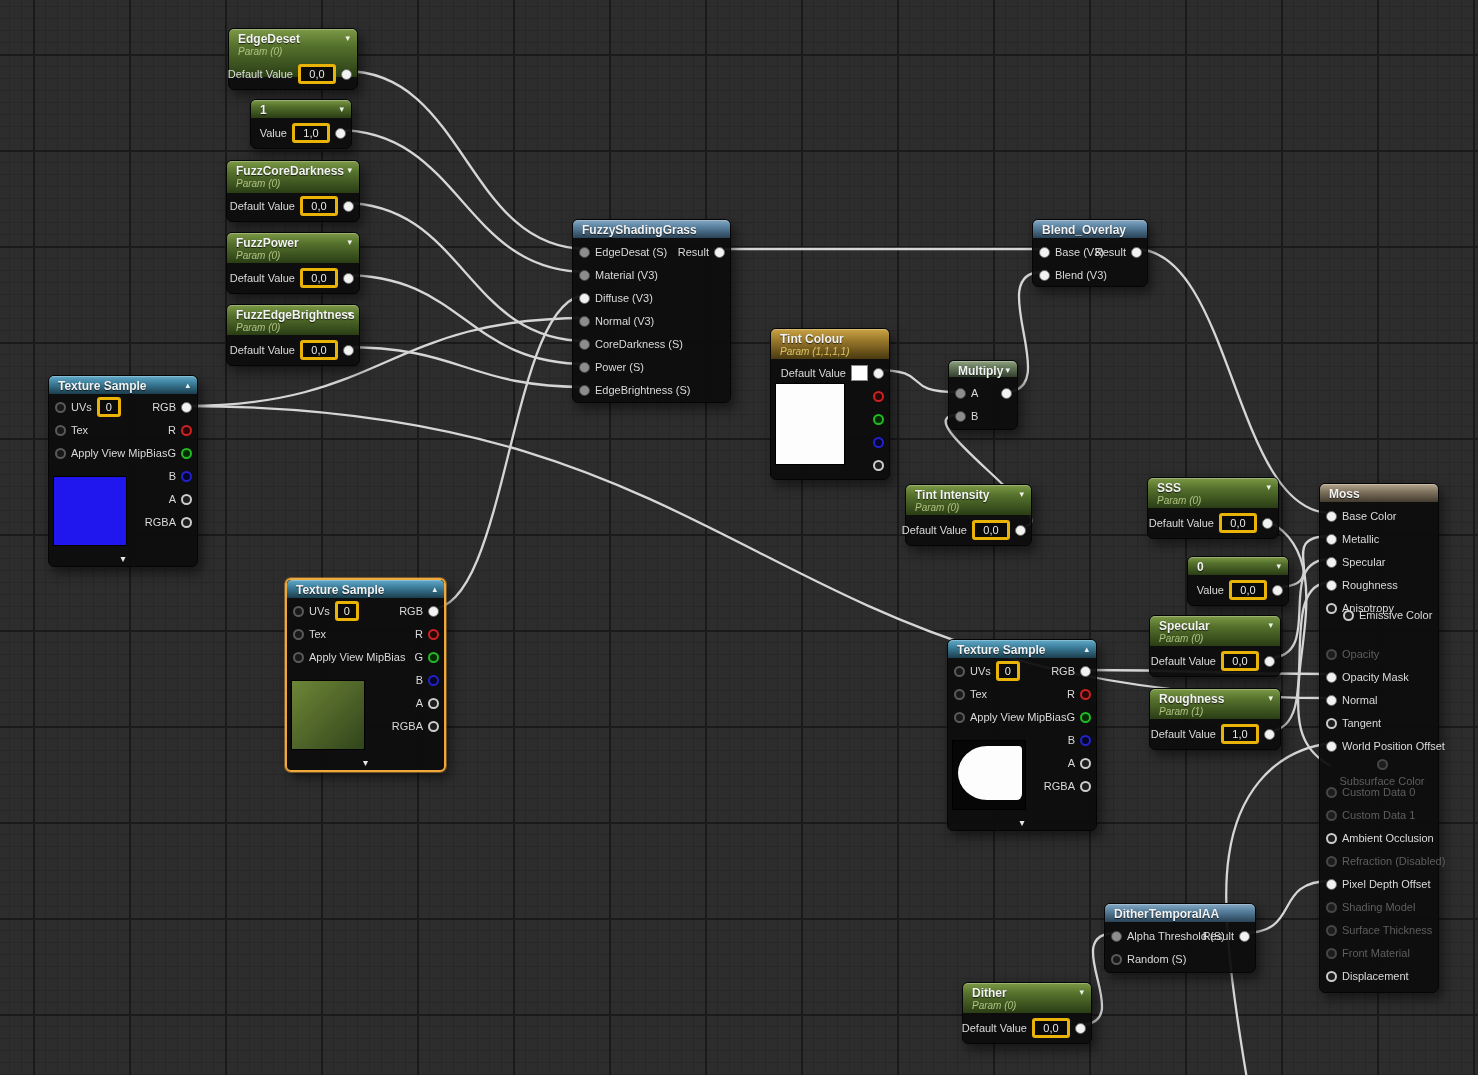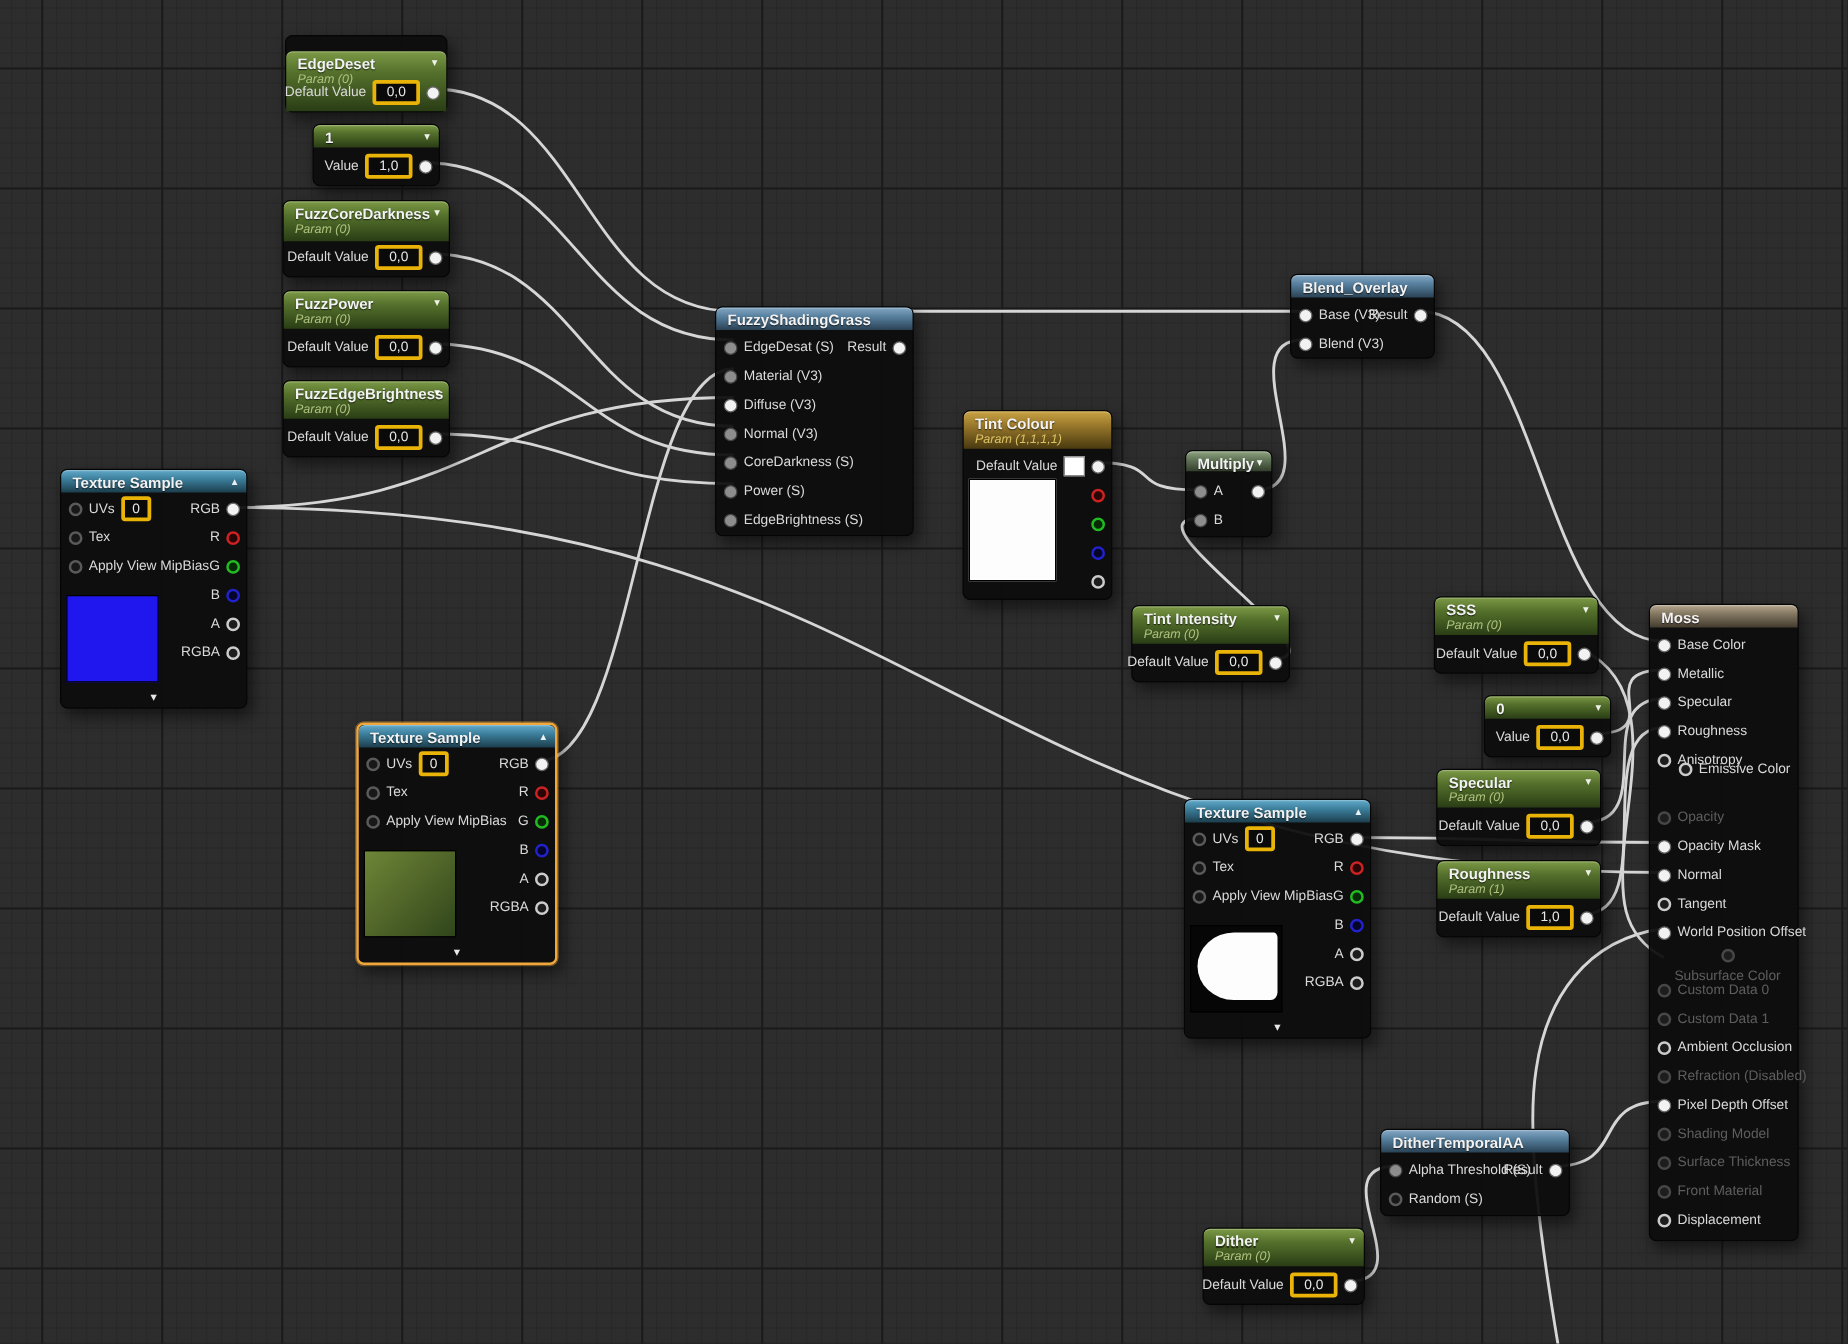--- a/index.html
+++ b/index.html
@@ -85,21 +85,21 @@
       <path d="M1266,520 C1322,546 1305,620 1300,668 C1295,718 1297,748 1331,766"></path>
       <path d="M1276,587 C1336,587 1271,536 1331,536"></path>
       <path d="M1268,658 C1328,658 1271,559 1331,559"></path>
       <path d="M1268,731 C1328,731 1271,582 1331,582"></path>
       <path d="M1084,670 C1207.5,670 1207.5,674 1331,674"></path>
       <path d="M1079,1025 C1139,1025 1056,933 1116,933"></path>
       <path d="M1243,933 C1303,933 1271,881 1331,881"></path>
       <path d="M1248,1085 C1231,985 1221,905 1229,855 C1237,800 1268,751 1331,743"></path>
     </svg>
     <div class="node" style="left: 228px; top: 28px; width: 128px; height: 60px;">
-      <div class="hdr hdr-param" style="height: 48px; margin-top: 12px;">
+      <div class="hdr hdr-param" style="height: 48px;">
         <span class="t">EdgeDeset</span>
         <span class="s">Param (0)</span>
         <span class="chev">▾</span>
       </div>
       <div class="row r" style="top: 35px;">
         <span class="lbl">Default Value</span>
         <span class="vbox">0,0</span>
         <span class="pin conn"></span>
       </div>
     </div>
@@ -188,21 +188,21 @@
         <span class="lbl">A</span>
         <span class="pin ring"></span>
       </div>
       <div class="row r" style="top: 136px;">
         <span class="lbl">RGBA</span>
         <span class="pin ring"></span>
       </div>
       <div class="preview prev-blue" style="left: 4px; top: 100px; width: 72px; height: 68px;"></div>
       <div class="botchev">▾</div>
     </div>
-    <div class="node" style="left: 572px; top: 219px; width: 157px; height: 182px; margin-top: 26px;">
+    <div class="node" style="left: 572px; top: 219px; width: 157px; height: 182px;">
       <div class="hdr hdr-func" style="height: 18px;">
         <span class="t">FuzzyShadingGrass</span>
       </div>
       <div class="row l" style="top: 22px;">
         <span class="pin gconn"></span>
         <span class="lbl">EdgeDesat (S)</span>
       </div>
       <div class="row l" style="top: 45px;">
         <span class="pin gconn"></span>
         <span class="lbl">Material (V3)</span>

